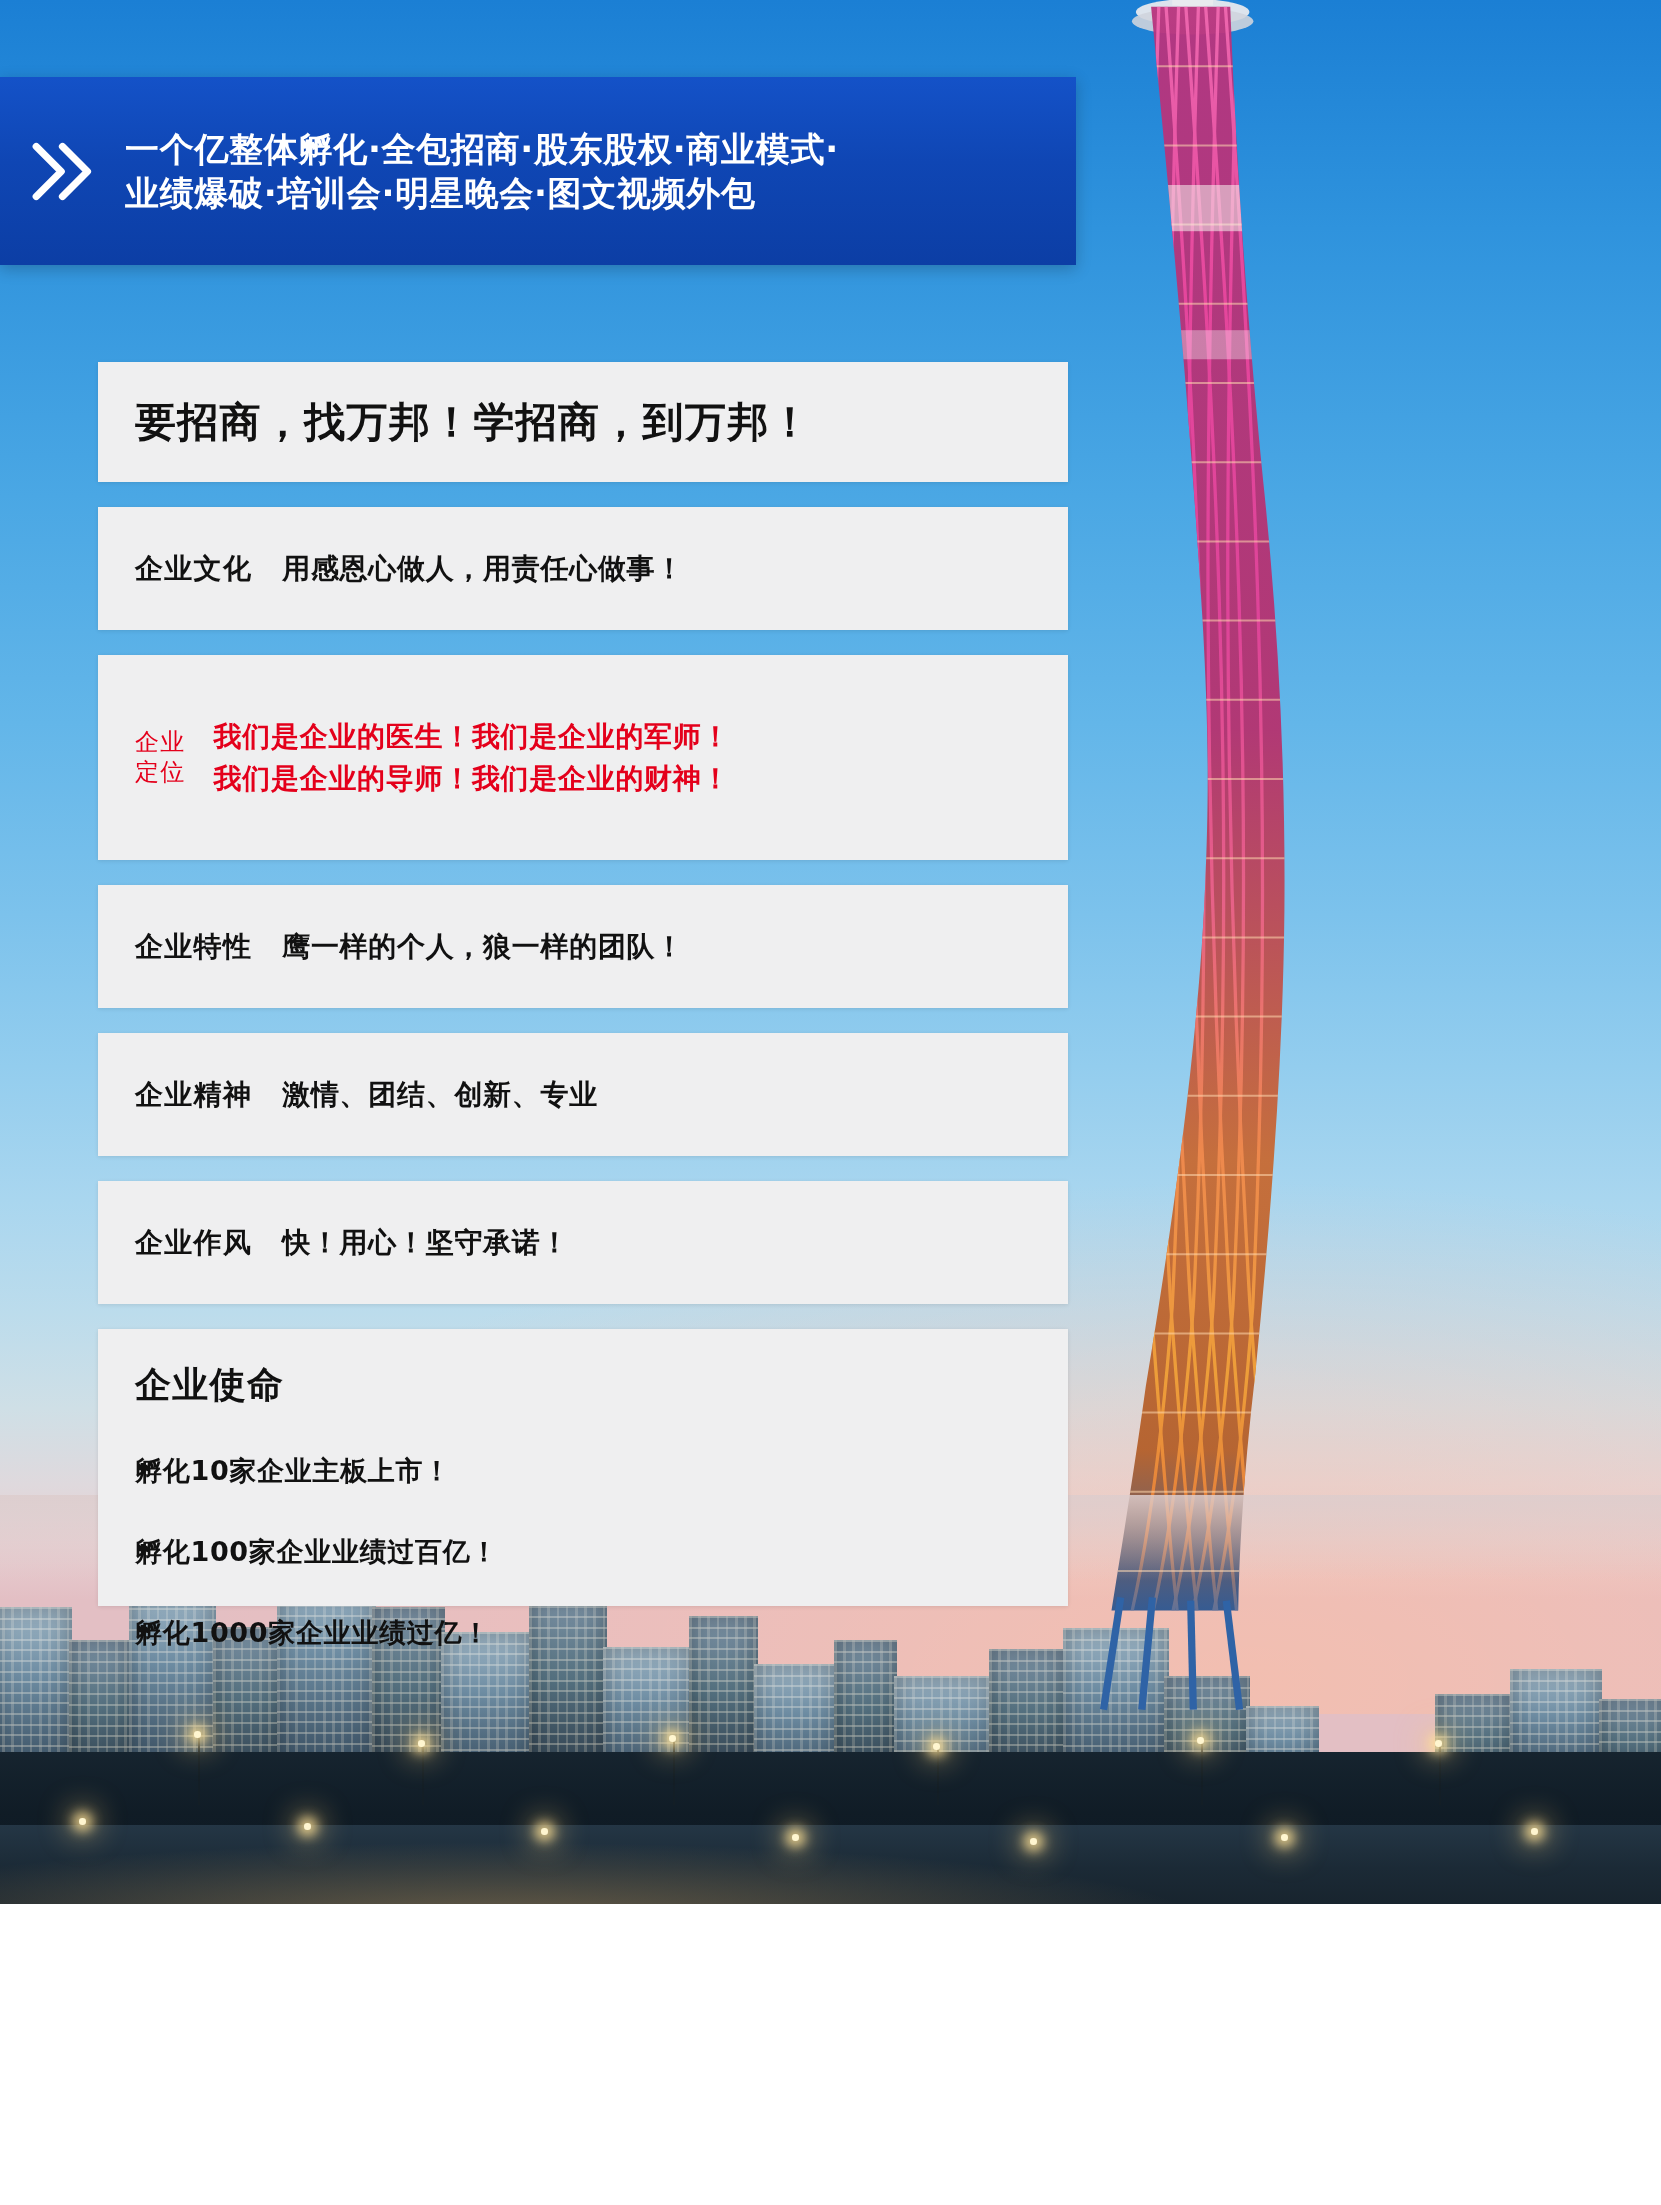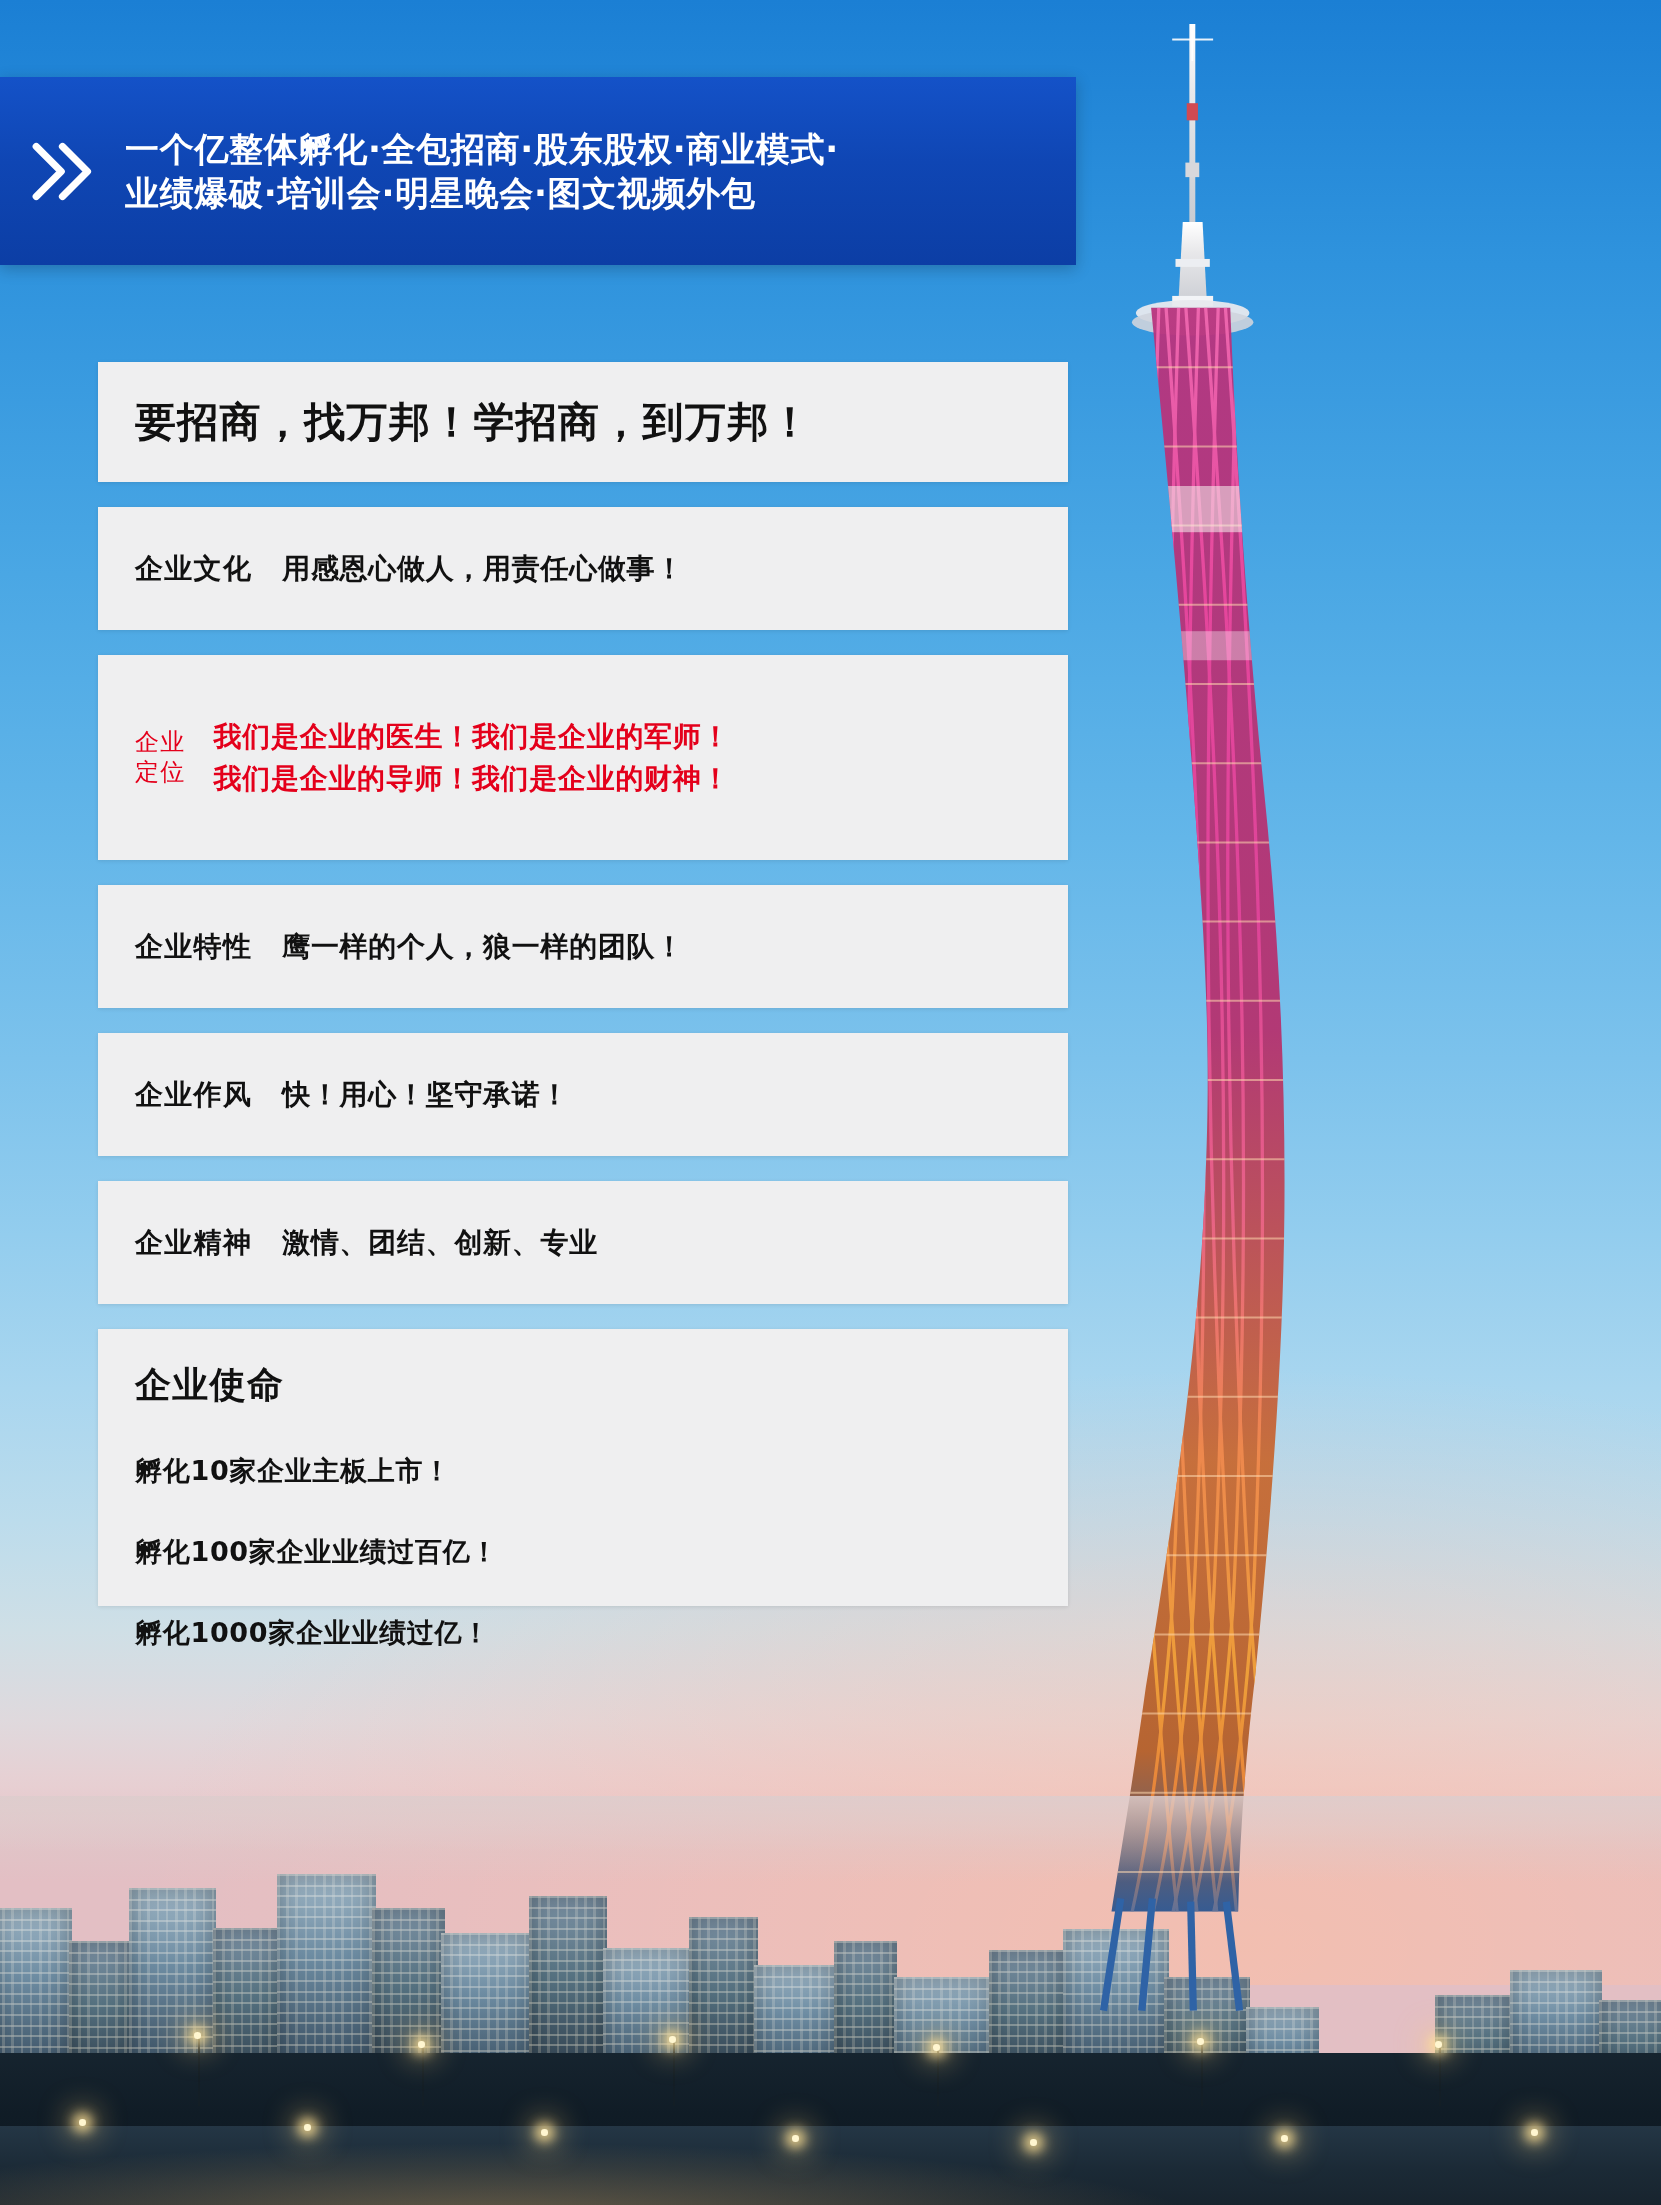--- a/index.html
+++ b/index.html
@@ -9,21 +9,21 @@
   body {
     width: 1661px;
     height: 2205px;
     font-family: "DejaVu Sans", "Liberation Sans", sans-serif;
     overflow: hidden;
   }
 
   #poster {
     position: relative;
     width: 1661px;
-    height: 2205px;
+    height: 1904px;
     overflow: hidden;
     background: #fde047;
   }
 
   
   .sky {
     position: absolute;
     left: 0; top: 0;
     width: 100%;
     height: 100%;
@@ -505,29 +505,29 @@
 
     <div class="card h-row">
       <div class="card-inner row-flex">
         <div class="row-label">企业特性</div>
         <div class="row-value">鹰一样的个人，狼一样的团队！</div>
       </div>
     </div>
 
     <div class="card h-row">
       <div class="card-inner row-flex">
+        <div class="row-label">企业精神</div>
+        <div class="row-value">激情、团结、创新、专业</div>
+      </div>
+    </div>
+
+    <div class="card h-row">
+      <div class="card-inner row-flex">
         <div class="row-label">企业作风</div>
         <div class="row-value">快！用心！坚守承诺！</div>
-      </div>
-    </div>
-
-    <div class="card h-row">
-      <div class="card-inner row-flex">
-        <div class="row-label">企业精神</div>
-        <div class="row-value">激情、团结、创新、专业</div>
       </div>
     </div>
 
     <div class="card h-mission">
       <div class="card-inner mission-inner">
         <div class="mission-title">企业使命</div>
         <div class="mission-line">孵化10家企业主板上市！</div>
         <div class="mission-line">孵化100家企业业绩过百亿！</div>
         <div class="mission-line">孵化1000家企业业绩过亿！</div>
       </div>

